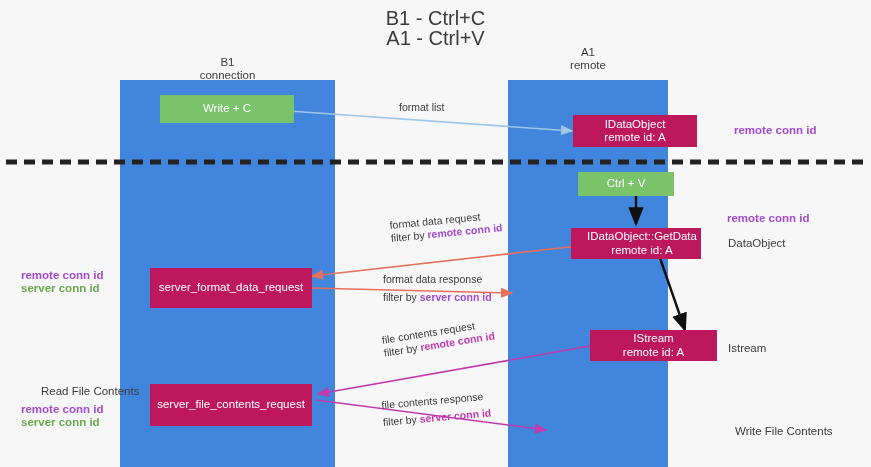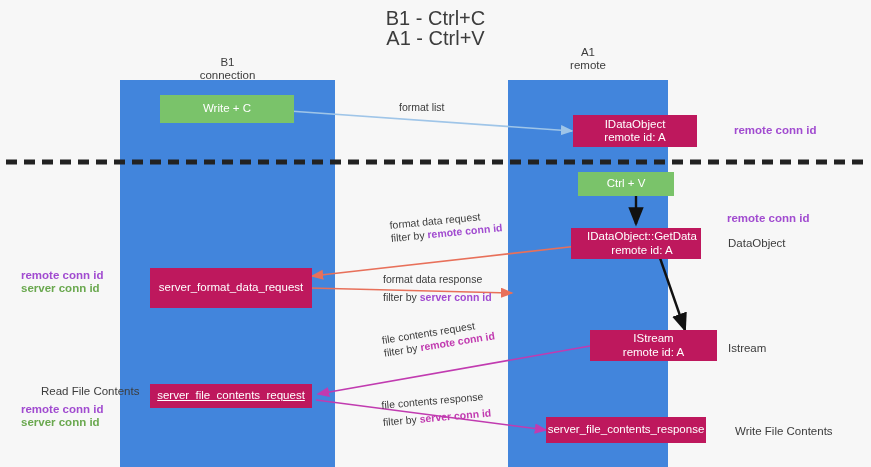--- a/index.html
+++ b/index.html
@@ -98,21 +98,21 @@
   </svg>
 
   <div class="node green" style="left:160px;top:95px;width:134px;height:28px;">
     <span>Write + C</span>
   </div>
 
   <div class="node orange" style="left:150px;top:268px;width:162px;height:40px;">
     <span>server_format_data_request</span>
   </div>
 
-  <div class="node orange" style="left:150px;top:384px;width:162px;height:24px;text-decoration:underline;">
+  <div class="node orange" style="left:150px;top:384px;width:162px;height:42px;">
     <span>server_file_contents_request</span>
   </div>
 
   <div class="node orange" style="left:573px;top:115px;width:124px;height:32px;">
     <span>IDataObject</span>
     <span class="sub">remote id: A</span>
   </div>
 
   <div class="node green" style="left:578px;top:172px;width:96px;height:24px;">
     <span>Ctrl + V</span>
@@ -122,23 +122,20 @@
     <span>IDataObject::GetData</span>
     <span class="sub">remote id: A</span>
   </div>
 
 
   <div class="node orange" style="left:590px;top:330px;width:127px;height:31px;">
     <span>IStream</span>
     <span class="sub">remote id: A</span>
   </div>
 
-  <div class="node orange" style="left:546px;top:417px;width:160px;height:26px;">
-    <span>server_file_contents_response</span>
-  </div>
 
   <div class="edgelabel" style="left:399px;top:101px;">
     <div>format list</div>
   </div>
 
   <div class="edgelabel lab-purple" style="left:389px;top:219px;transform:rotate(-5.5deg);transform-origin:left top;">
     <div>format data request</div>
     <div><span>filter by </span><b>remote conn id</b></div>
   </div>
 

